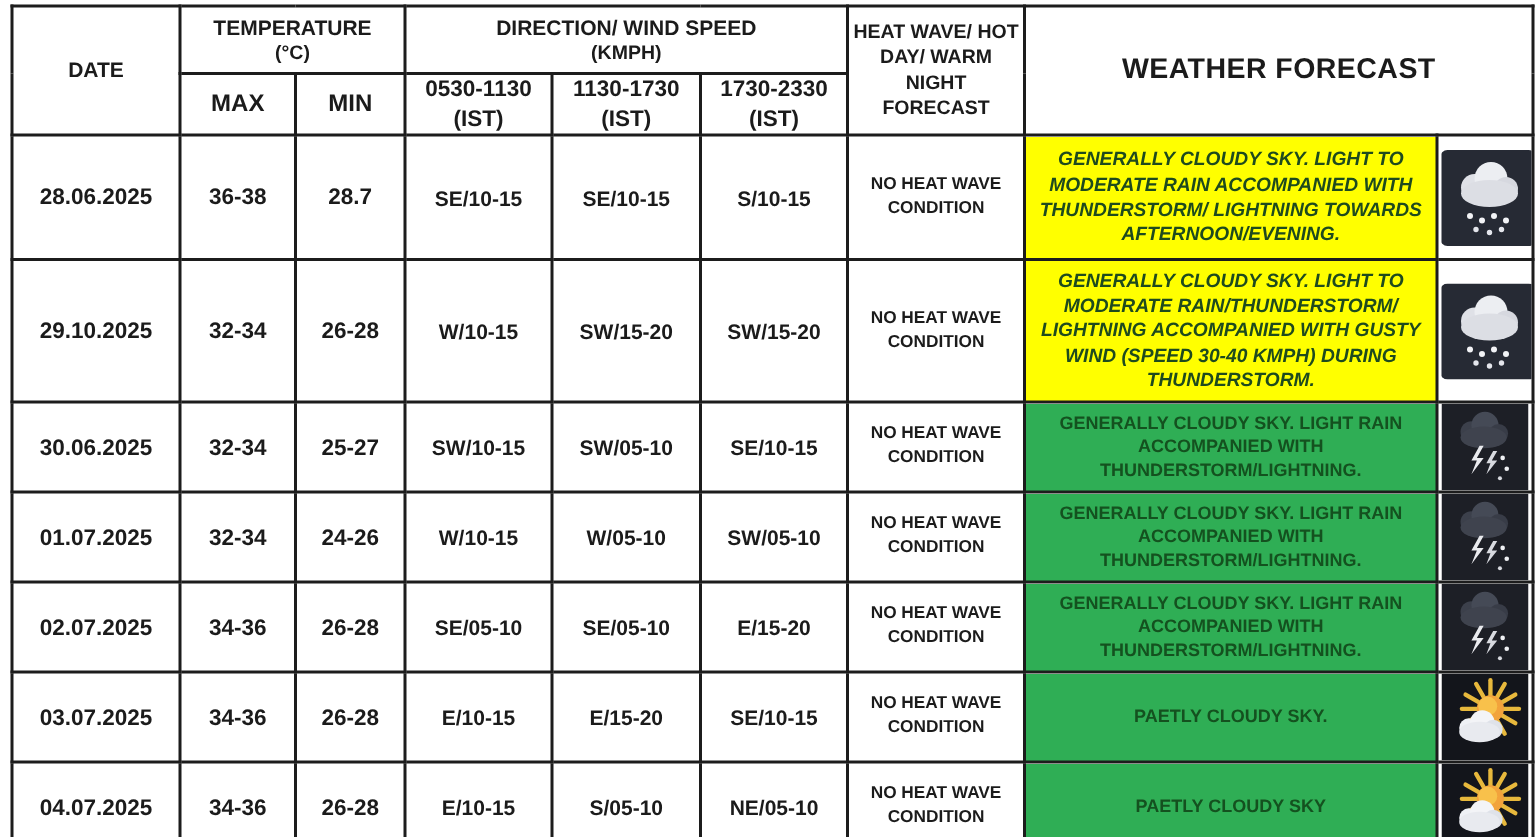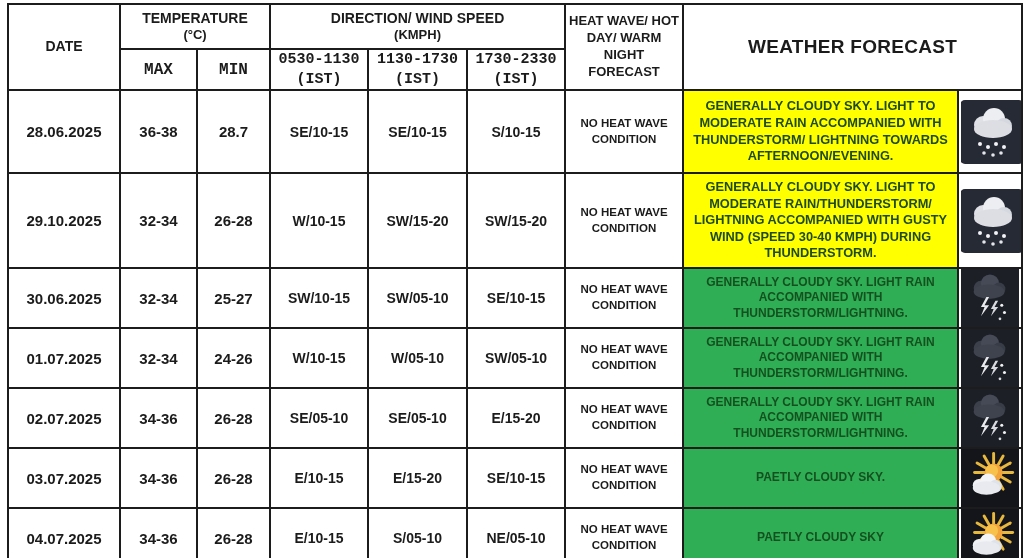--- a/index.html
+++ b/index.html
@@ -36,20 +36,21 @@
   td.date-cell{font-size:15px;}
   td.max-cell{color:var(--max-red);font-size:15px;}
   td.min-cell{color:var(--min-blue);font-size:15px;}
   td.wind-cell{font-size:14px;border-radius:21px;}
   td.heat-cell{font-size:11.5px;line-height:1.35;padding:0 8px;}
   td.forecast-cell{line-height:1.3;padding:1px 6px;}
   td.forecast-cell.hl-yellow{
     background:var(--hl-yellow);
     color:var(--fc-yellow-text);
     font-size:12.8px;
+    font-style:italic;
   }
   td.forecast-cell.hl-green{
     background:var(--hl-green);
     color:var(--fc-green-text);
     font-size:12px;
   }
   td.icon-cell{padding:0;}
   td.icon-cell.icon-center svg{display:block;margin:0 auto;width:62px;height:64px;}
   td.icon-cell.icon-fill{height:100%;}
   td.icon-cell.icon-fill svg{display:block;width:100%;height:100%;}
@@ -84,21 +85,21 @@
           <div>TEMPERATURE</div>
           <div class="unit">(°C)</div>
         </th>
         <th colspan="3" class="main-hd">
           <div>DIRECTION/ WIND SPEED</div>
           <div class="unit">(KMPH)</div>
         </th>
         <th rowspan="2" class="heat-hd">HEAT WAVE/ HOT DAY/ WARM NIGHT FORECAST</th>
         <th rowspan="2" colspan="2" class="big-hd">WEATHER FORECAST</th>
       </tr>
-      <tr style="height:37px;font-family:Liberation Mono, monospace;">
+      <tr style="height:37px;">
         <th class="max-hd">MAX</th>
         <th class="min-hd">MIN</th>
         <th class="slot-hd">
           <div>0530-1130</div>
           <div>(IST)</div>
         </th>
         <th class="slot-hd">
           <div>1130-1730</div>
           <div>(IST)</div>
         </th>

